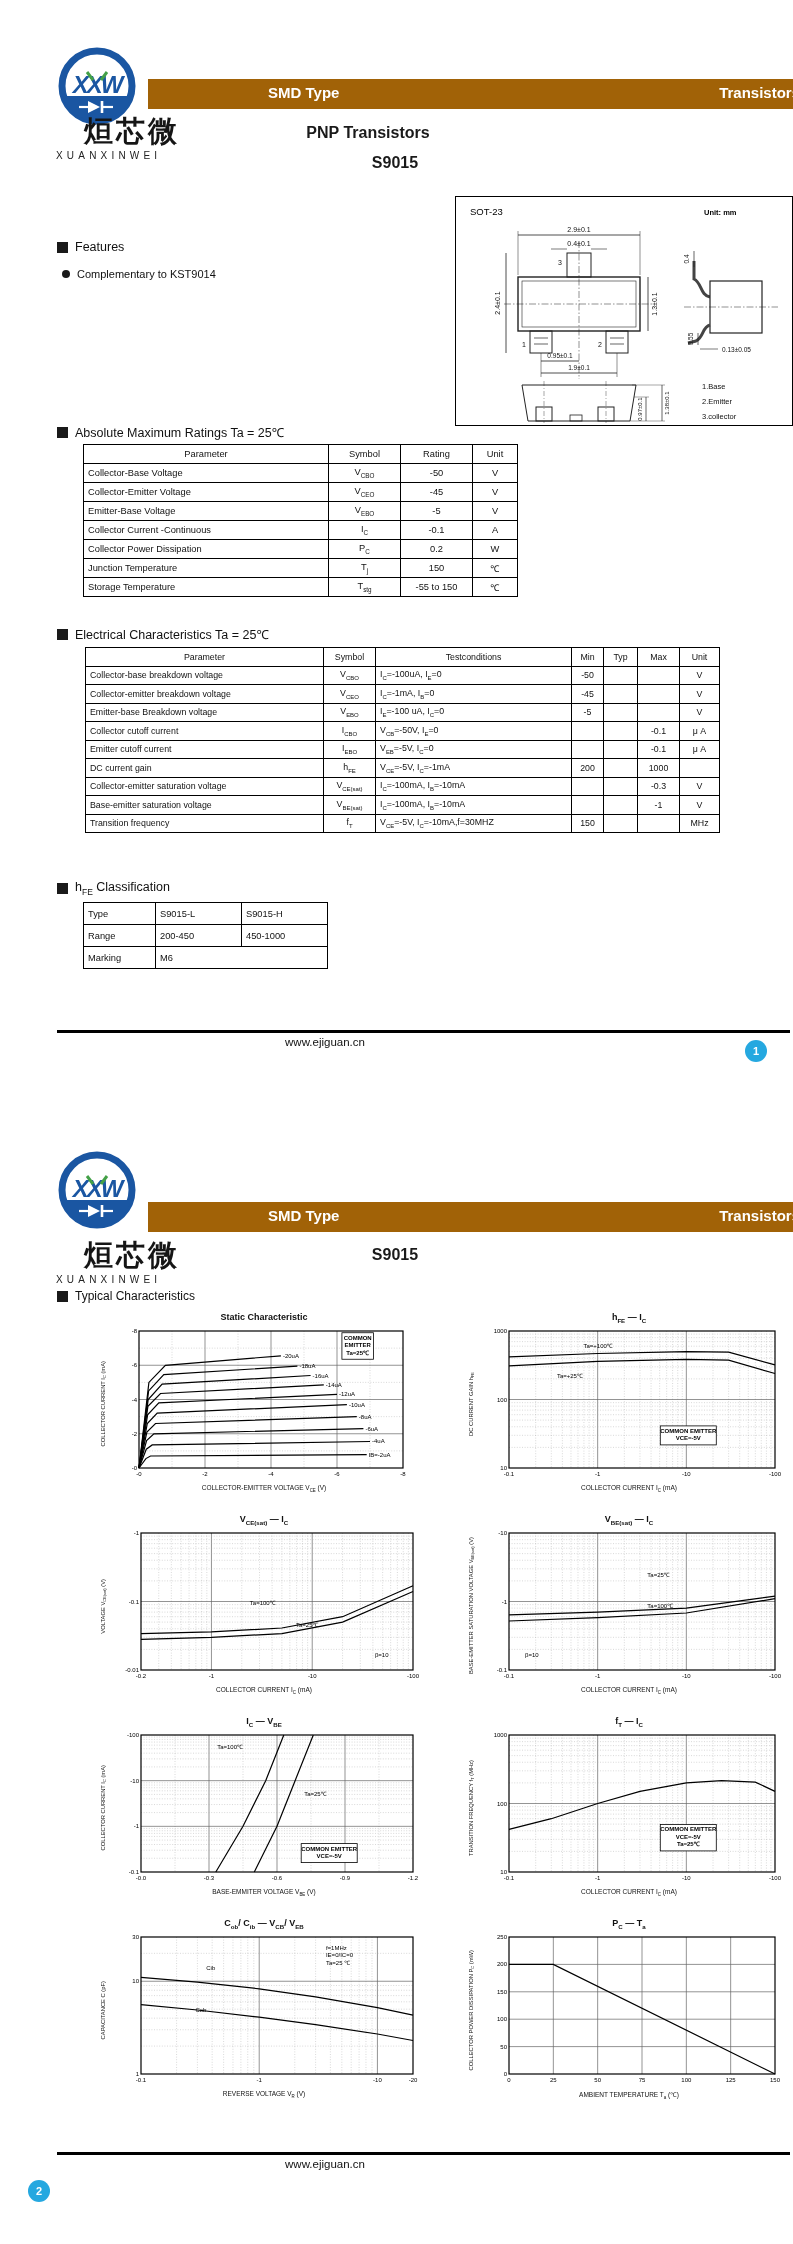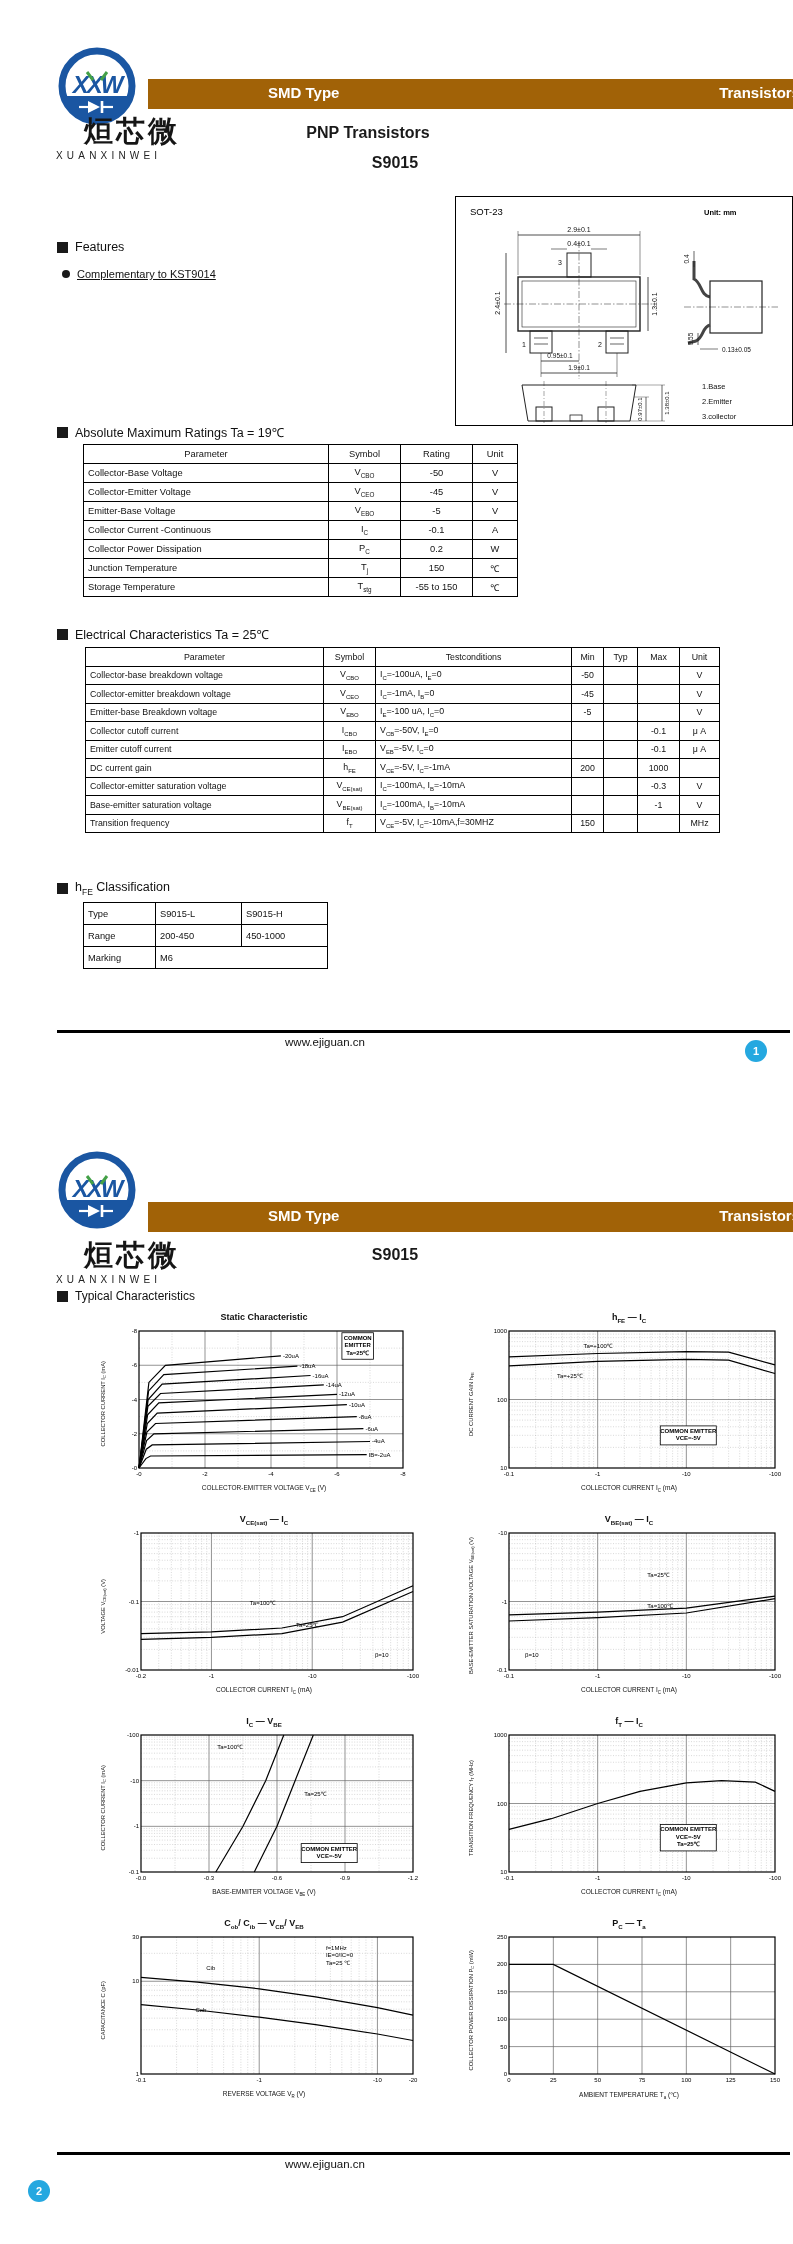--- a/index.html
+++ b/index.html
@@ -9,21 +9,21 @@
   sub{font-size:68%;}
   
   .bar{background:#a16207;height:30px;padding-left:45px;}
   .bar span{position:absolute;color:#fff;font-weight:bold;font-size:15px;top:5px;}
   .doc-title{font-weight:bold;font-size:16px;color:#1a1a1a;}
   .cn-name{font-weight:bold;font-size:29px;letter-spacing:3px;color:#151515;margin-left:32px;}
   .en-name{font-size:10px;letter-spacing:4.2px;color:#222;}
   
   .sec-h{display:flex;align-items:center;gap:7px;font-size:12.5px;}
   .sq{width:11px;height:11px;background:#1a1a1a;flex:0 0 auto;}
-  .feat-line{display:flex;align-items:center;gap:7px;font-size:11px;text-decoration:underline;}
+  .feat-line{display:flex;align-items:center;gap:7px;font-size:11px;}
   .dot{width:8px;height:8px;border-radius:50%;background:#1a1a1a;flex:0 0 auto;}
   
   table{border-collapse:collapse;table-layout:fixed;border-radius:11px;}
   .t td,.t th{border:1.6px solid #000;padding:1px 4px;font-weight:normal;
               font-size:9.3px;overflow:hidden;white-space:nowrap;}
   .t th{text-align:center;}
   .c{text-align:center;}
   .t1 td,.t1 th{height:16px;}
   .t2 td,.t2 th{height:15.5px;font-size:8.8px;}
   .t3 td{height:19px;}
@@ -152,21 +152,21 @@
   <g font-size="7.5" fill="#111">
     <text x="246" y="192">1.Base</text>
     <text x="246" y="207">2.Emitter</text>
     <text x="246" y="222">3.collector</text>
   </g>
 </svg>
 </div>
 
 <div class="abs sec-h" style="left:57px;top:424px;">
   <span class="sq"></span>
-  <span>Absolute Maximum Ratings Ta = 19℃</span>
+  <span>Absolute Maximum Ratings Ta = 25℃</span>
 </div>
 <table class="abs t t1" style="left:83px;top:444px;width:434px;">
   <colgroup>
       <col style="width:245px">
       <col style="width:72px">
       <col style="width:72px">
       <col style="width:45px">
     </colgroup>
   <tbody>
       <tr>

